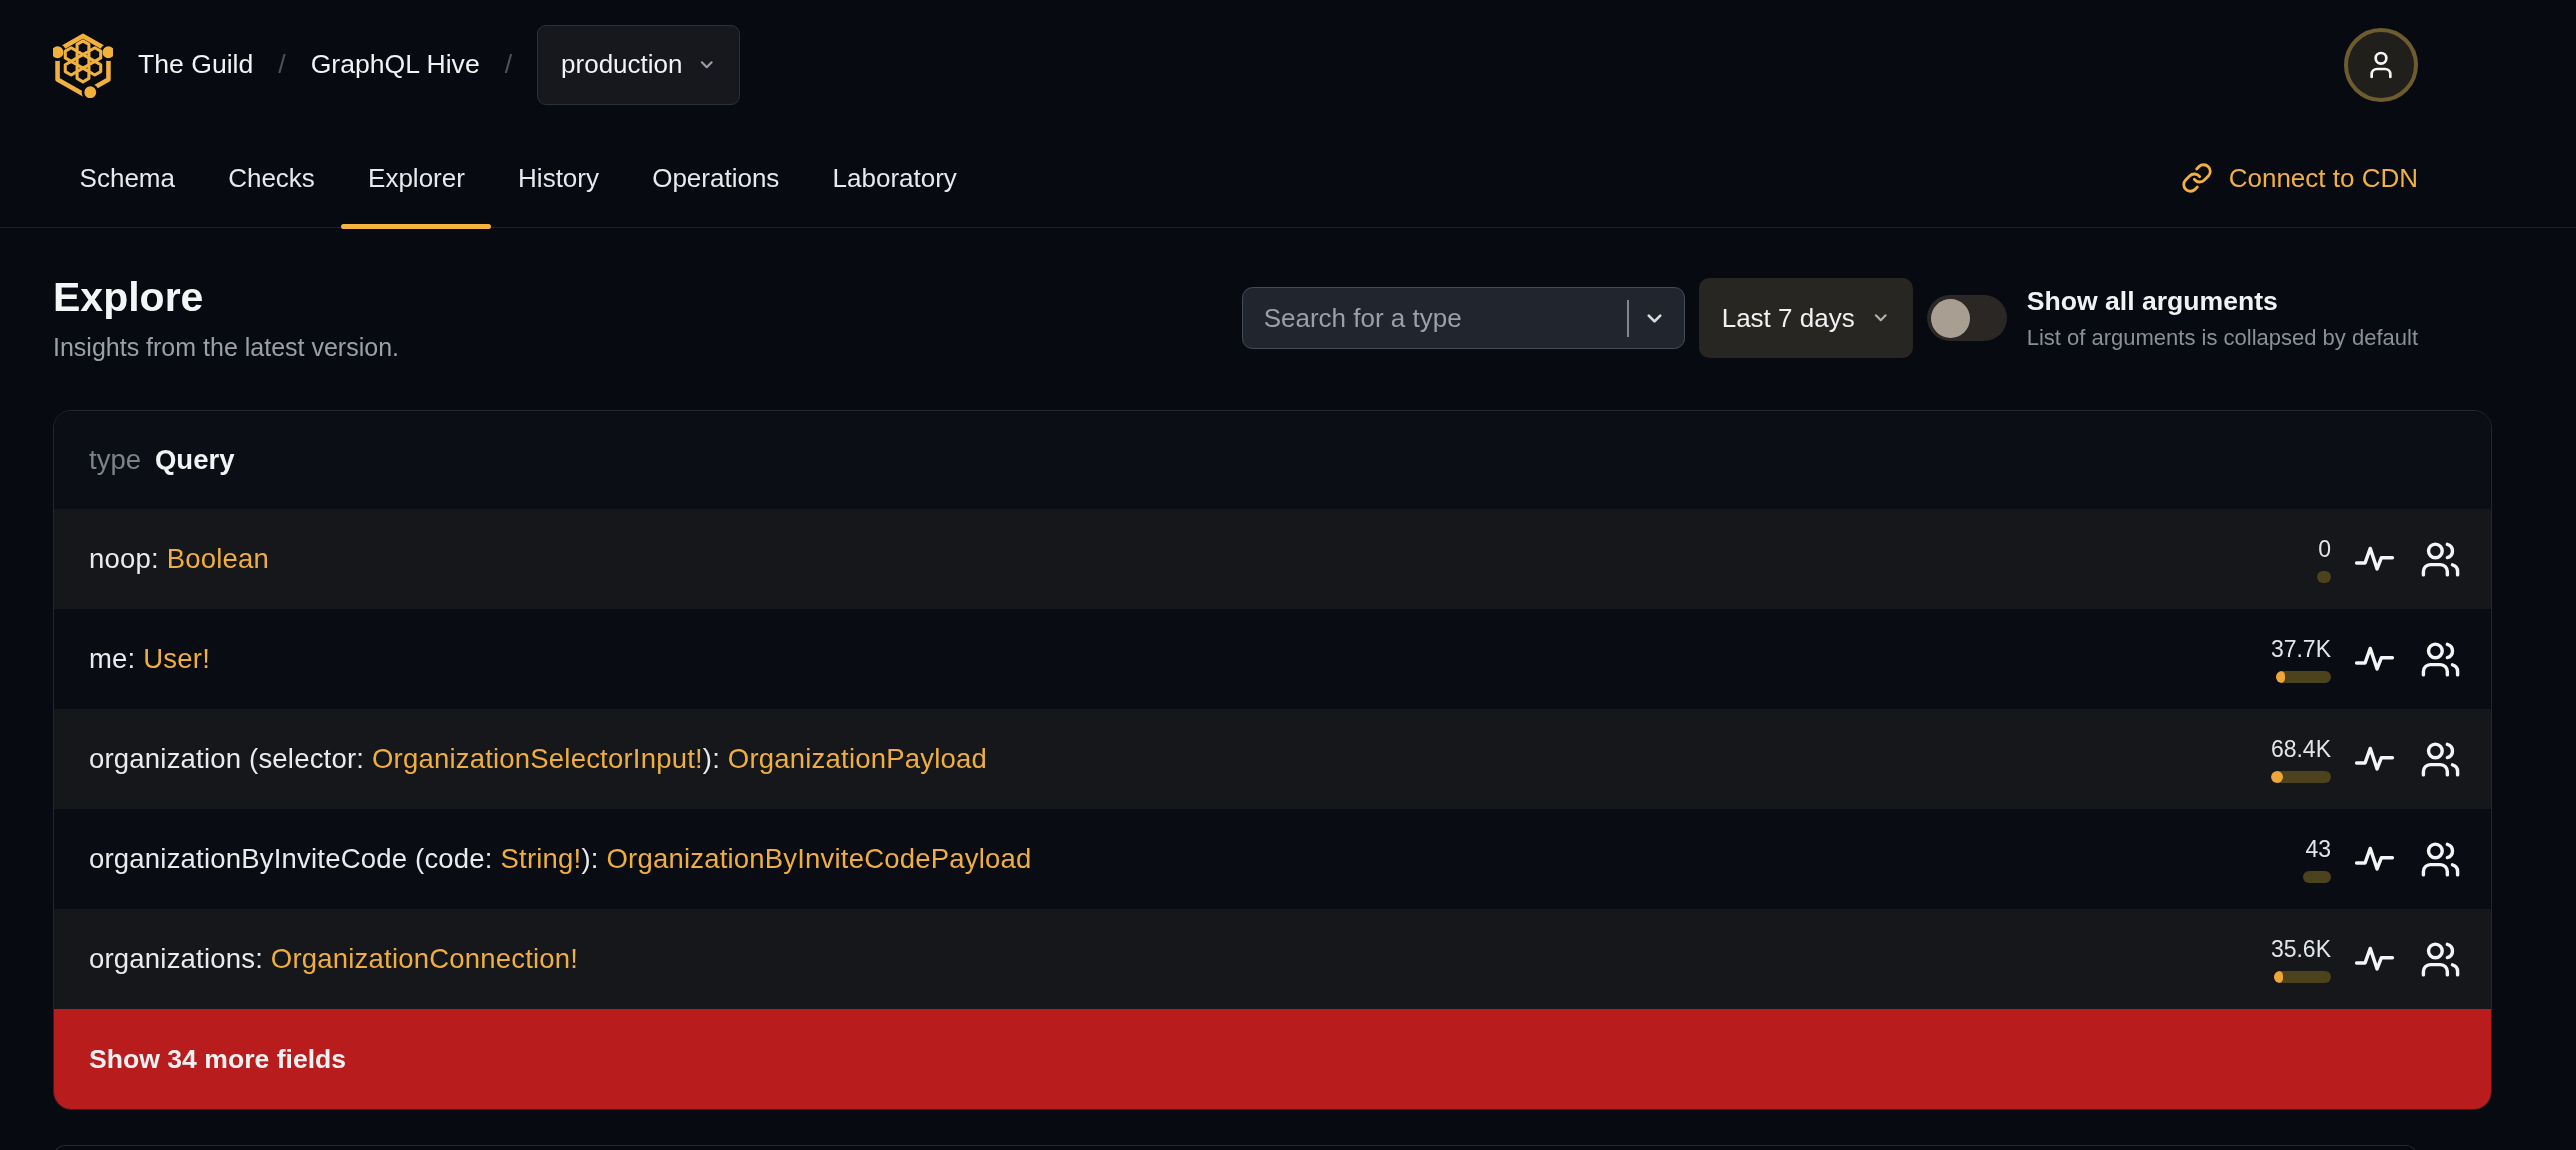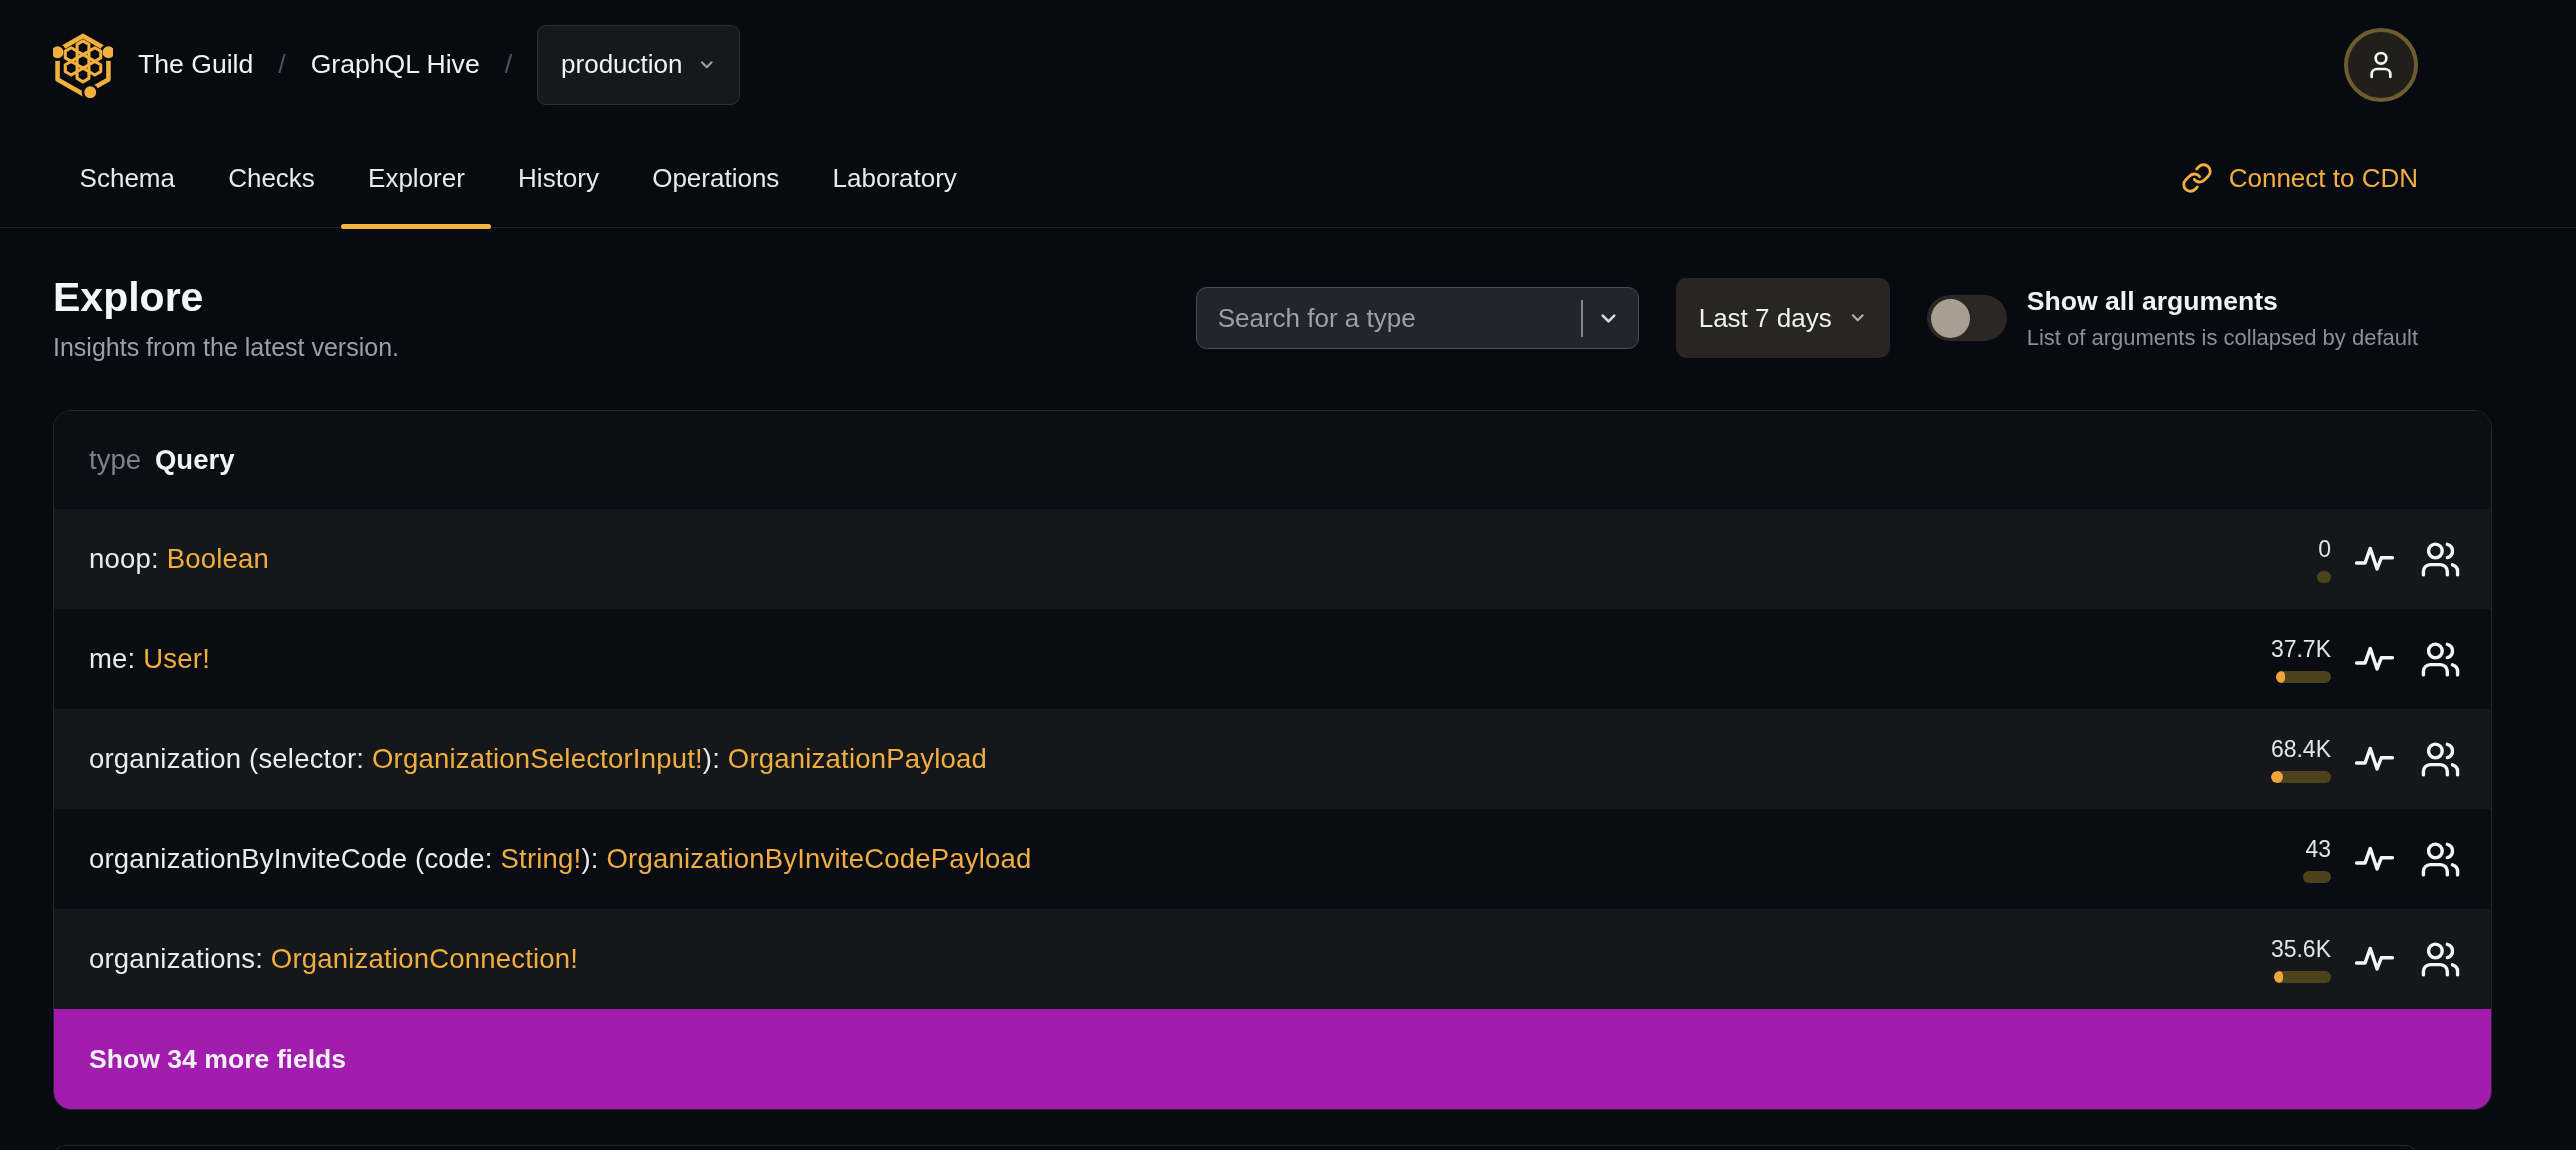--- a/index.html
+++ b/index.html
@@ -43,21 +43,21 @@
   }
   .cdn-link {
     margin-left:auto; display:flex; align-items:center; gap:16px;
     background:none; border:none; color:#f2b044; font-size:26px; font-family:inherit; cursor:pointer;
   }
 
   
   .section-head { margin-top:46px; display:flex; justify-content:space-between; align-items:center; }
   .page-title { font-size:41px; font-weight:700; color:#f3f5f6; margin-bottom:12.4px; }
   .page-subtitle { font-size:25px; color:#99a0a8; }
-  .controls { display:flex; align-items:center; gap:37px; }
+  .controls { display:flex; align-items:center; gap:14px; }
   .search-combo {
     width:443px; height:62px; background:#21262e; border:1.8px solid #464d58; border-radius:10.6px;
     display:flex; align-items:center; padding:0 17.7px 0 21px;
   }
   .search-combo input {
     flex:1; background:transparent; border:none; outline:none;
     font-size:26px; font-family:inherit; color:#e8eaec; min-width:0;
   }
   .search-combo input::placeholder { color:#99a0a8; }
   .combo-divider { width:1.8px; height:37px; background:#82878f; margin:0 14px 0 7px; flex:none; }
@@ -91,21 +91,21 @@
   .seg-plain { color:#e9ebed; }
   .seg-type  { color:#efae3f; cursor:pointer; }
   .row-right { margin-left:auto; display:flex; align-items:center; }
   .stat { display:flex; flex-direction:column; align-items:flex-end; margin-right:23px; min-width:106px; }
   .count { font-size:23px; color:#e3e6e9; }
   .bar-track { margin-top:8px; height:11.5px; border-radius:6.2px; background:#4c431d; position:relative; overflow:hidden; }
   .bar-fill  { position:absolute; left:0; top:0; height:100%; background:#f0a53a; border-radius:6.2px; }
   .row-icon-btn { background:none; border:none; cursor:pointer; display:flex; align-items:center; padding:0; }
   .row-icon-btn + .row-icon-btn { margin-left:25px; }
   .showmore {
-    height:100px; display:flex; align-items:center; padding:0 35px; background:#a21caf;
+    height:100px; display:flex; align-items:center; padding:0 35px; background:#b91c1c;
     border:none; width:100%; color:#eef0f2; font-size:26.6px; font-weight:700; font-family:inherit; cursor:pointer; text-align:left;
   }
   .next-card {
     margin:35px 158px 0 53px; height:71px;
     border:1.8px solid #25272c; border-bottom:none; border-radius:12.4px 12.4px 0 0;
   }
   svg { display:block; }
 </style>
 </head>
 <body>

